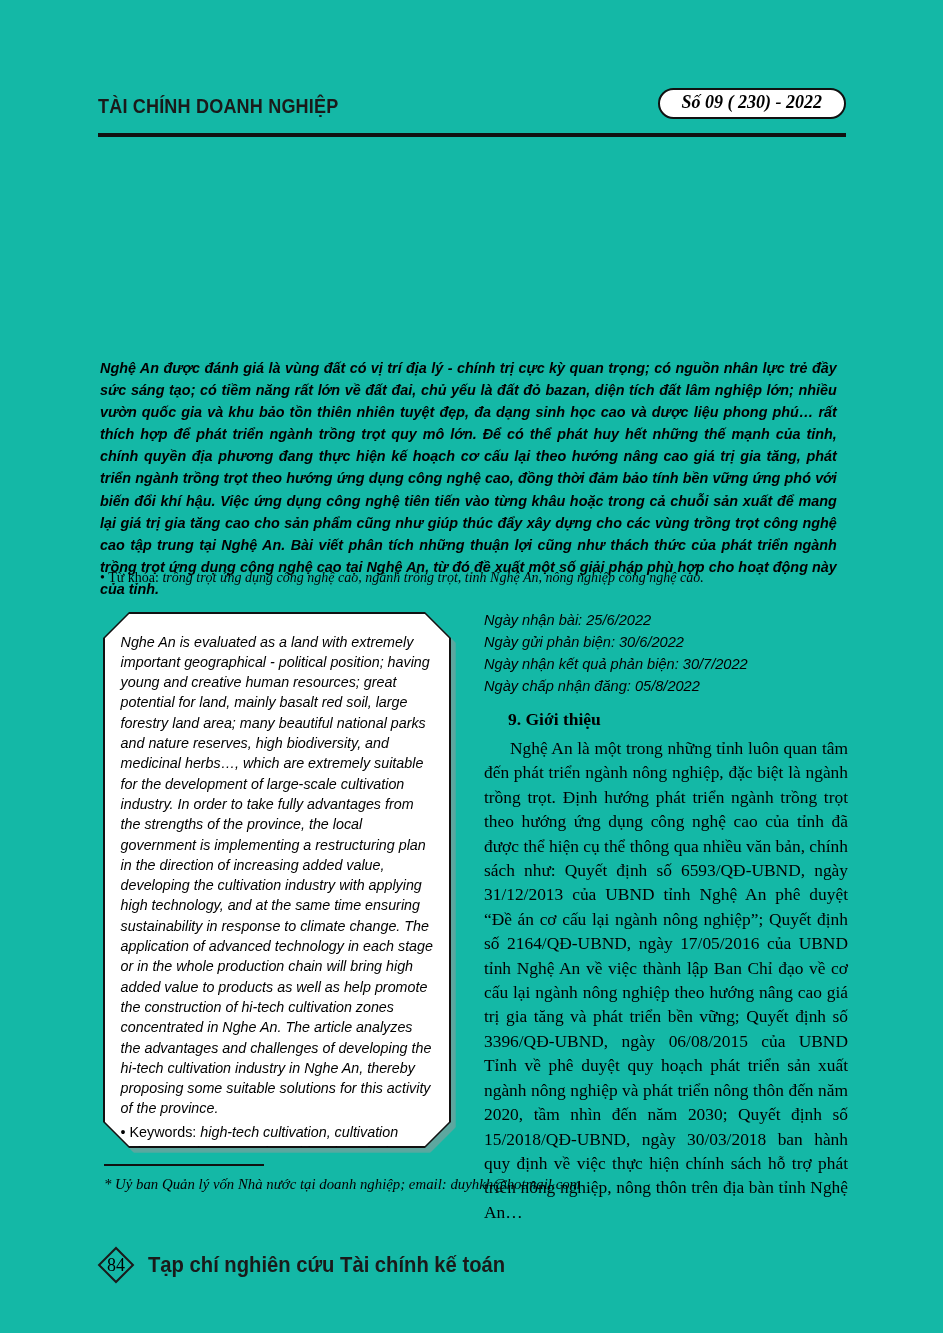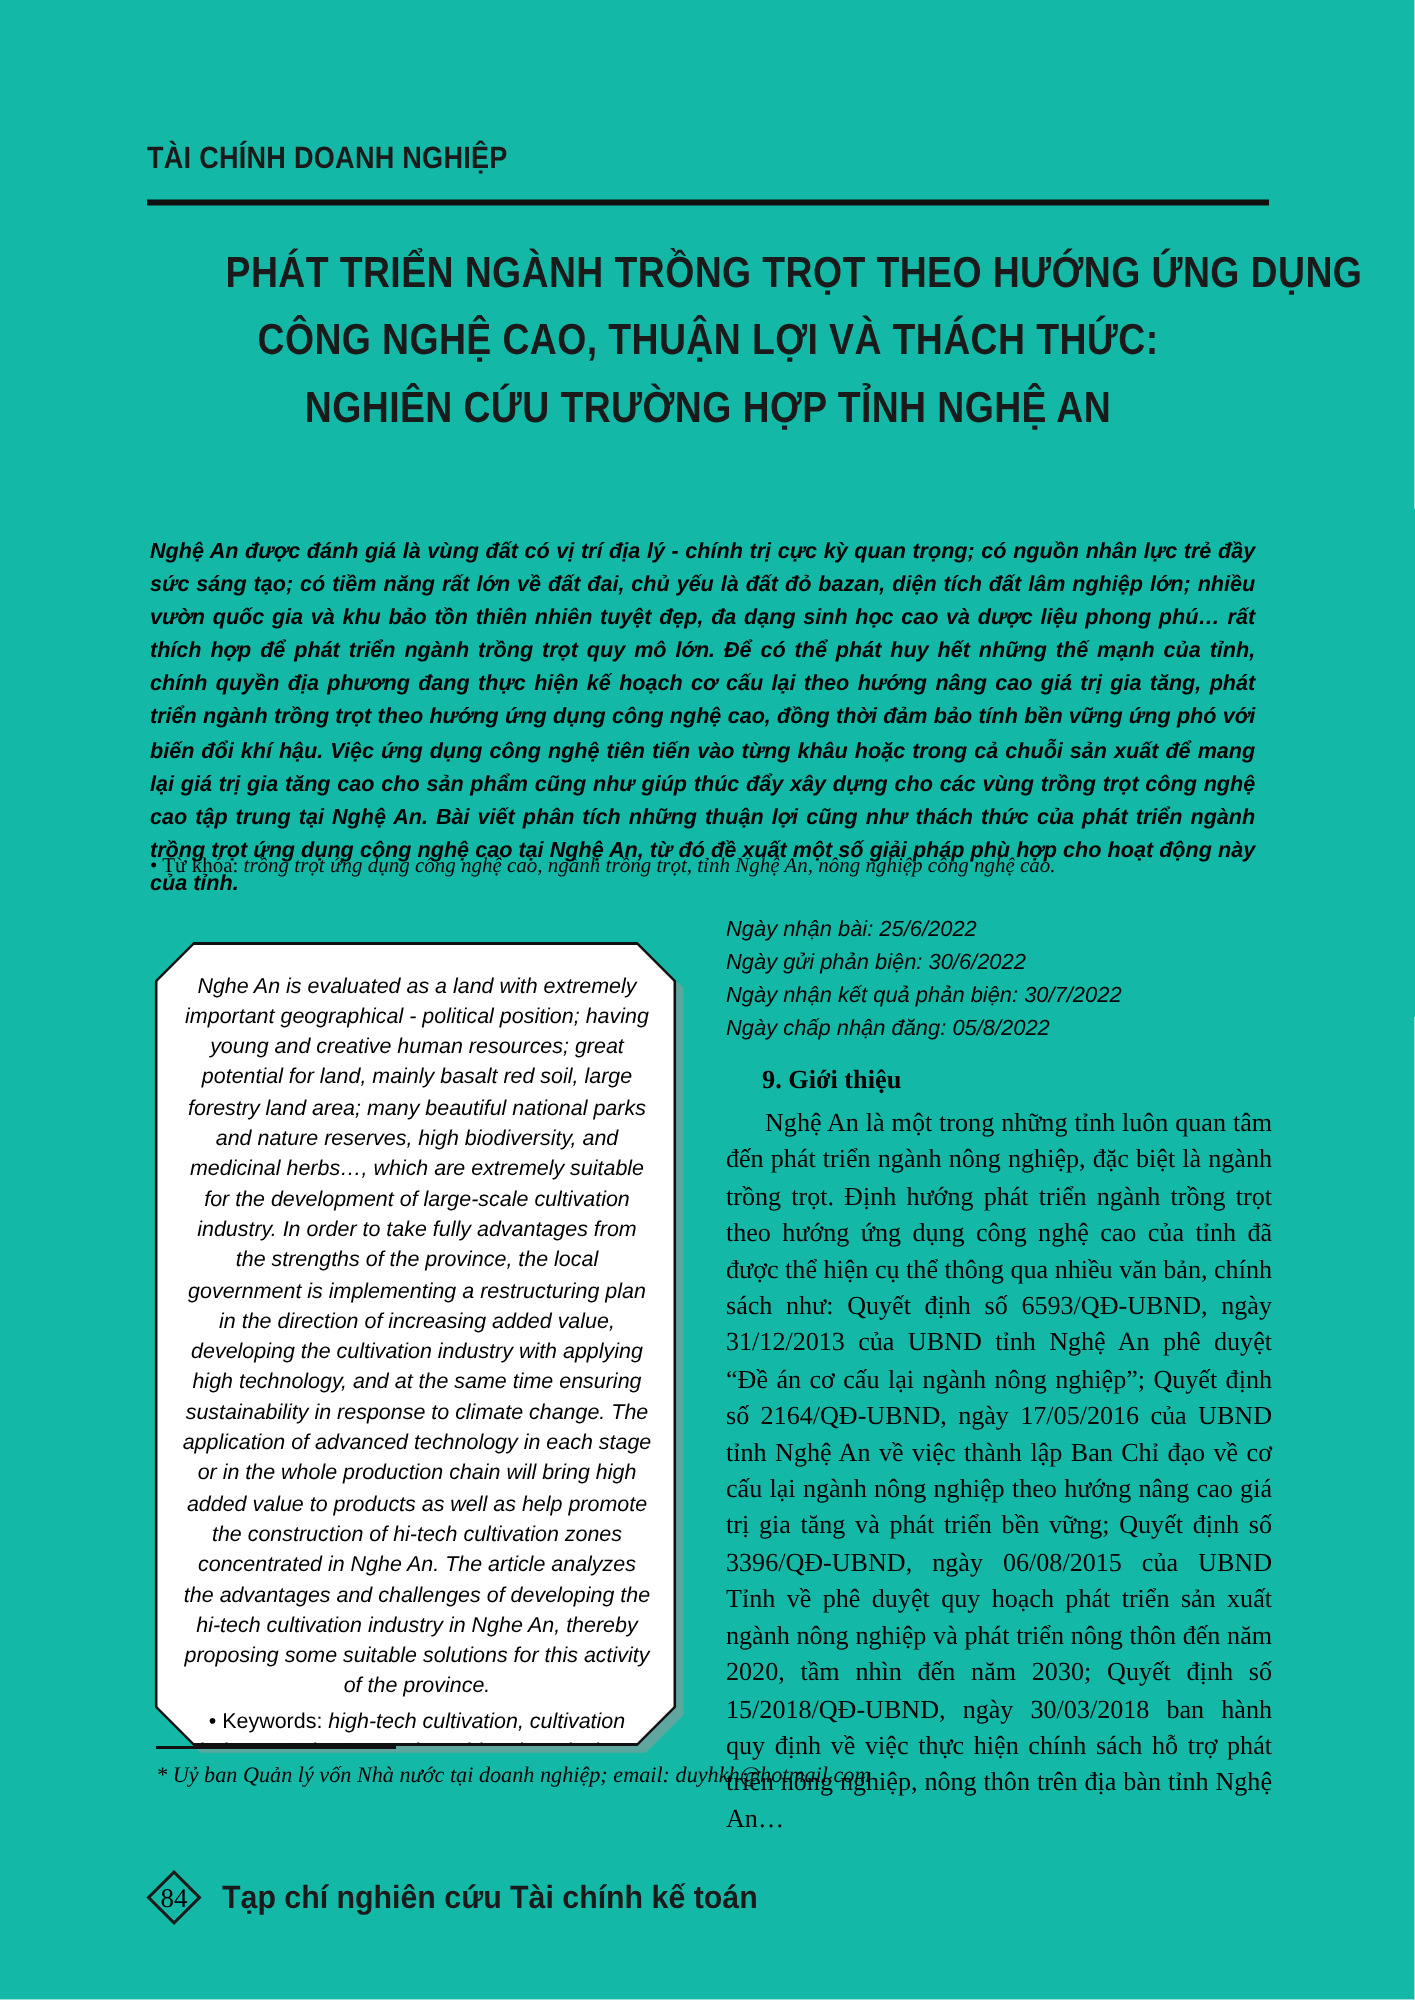--- a/index.html
+++ b/index.html
@@ -119,24 +119,23 @@
     font-size: 14px;
     line-height: 20px;
   }
   .vn-keywords .kw-label { font-style: normal; }
   .vn-keywords .kw-body { font-style: italic; }
 
   
   .en-box-wrap {
     position: absolute;
     left: 103px;
-    top: 628px;
+    top: 612px;
     width: 348px;
     height: 464px;
-    text-align: center;
   }
   .en-box-shadow {
     position: absolute;
     left: 5px;
     top: 5px;
     width: 348px;
     height: 536px;
     background: #9a9a9a;
     -webkit-clip-path: polygon(26px 0, calc(100% - 26px) 0, 100% 26px, 100% calc(100% - 26px), calc(100% - 26px) 100%, 26px 100%, 0 calc(100% - 26px), 0 26px);
     clip-path: polygon(26px 0, calc(100% - 26px) 0, 100% 26px, 100% calc(100% - 26px), calc(100% - 26px) 100%, 26px 100%, 0 calc(100% - 26px), 0 26px);
@@ -280,28 +279,24 @@
     color: #1a1a1a;
   }
 </style>
 </head>
 <body>
 
 <div class="page">
 
   <div class="header">
     <div class="journal-section">TÀI CHÍNH DOANH NGHIỆP</div>
+    <div class="issue-badge">Số 09 ( 230) - 2022</div>
   </div>
   <div class="header-rule"></div>
 
-  <div class="title-block">
-    <div class="title-line">PHÁT TRIỂN NGÀNH TRỒNG TRỌT THEO HƯỚNG ỨNG DỤNG</div>
-    <div class="title-line">CÔNG NGHỆ CAO, THUẬN LỢI VÀ THÁCH THỨC:</div>
-    <div class="title-line">NGHIÊN CỨU TRƯỜNG HỢP TỈNH NGHỆ AN</div>
-  </div>
 
 
   <div class="vn-abstract">Nghệ An được đánh giá là vùng đất có vị trí địa lý - chính trị cực kỳ quan trọng; có nguồn nhân lực trẻ đầy sức sáng tạo; có tiềm năng rất lớn về đất đai, chủ yếu là đất đỏ bazan, diện tích đất lâm nghiệp lớn; nhiều vườn quốc gia và khu bảo tồn thiên nhiên tuyệt đẹp, đa dạng sinh học cao và dược liệu phong phú… rất thích hợp để phát triển ngành trồng trọt quy mô lớn. Để có thể phát huy hết những thế mạnh của tỉnh, chính quyền địa phương đang thực hiện kế hoạch cơ cấu lại theo hướng nâng cao giá trị gia tăng, phát triển ngành trồng trọt theo hướng ứng dụng công nghệ cao, đồng thời đảm bảo tính bền vững ứng phó với biến đổi khí hậu. Việc ứng dụng công nghệ tiên tiến vào từng khâu hoặc trong cả chuỗi sản xuất để mang lại giá trị gia tăng cao cho sản phẩm cũng như giúp thúc đẩy xây dựng cho các vùng trồng trọt công nghệ cao tập trung tại Nghệ An. Bài viết phân tích những thuận lợi cũng như thách thức của phát triển ngành trồng trọt ứng dụng công nghệ cao tại Nghệ An, từ đó đề xuất một số giải pháp phù hợp cho hoạt động này của tỉnh.</div>
 
   <div class="vn-keywords">
     <span class="kw-label">• Từ khóa:</span><span class="kw-body"> trồng trọt ứng dụng công nghệ cao, ngành trồng trọt, tỉnh Nghệ An, nông nghiệp công nghệ cao.</span>
   </div>
 
   <div class="en-box-wrap">
     <div class="en-box-shadow"></div>

